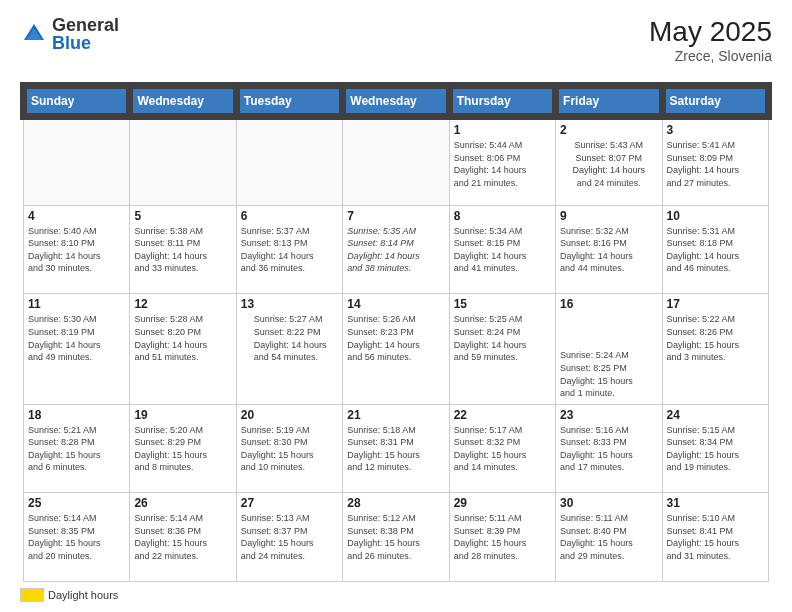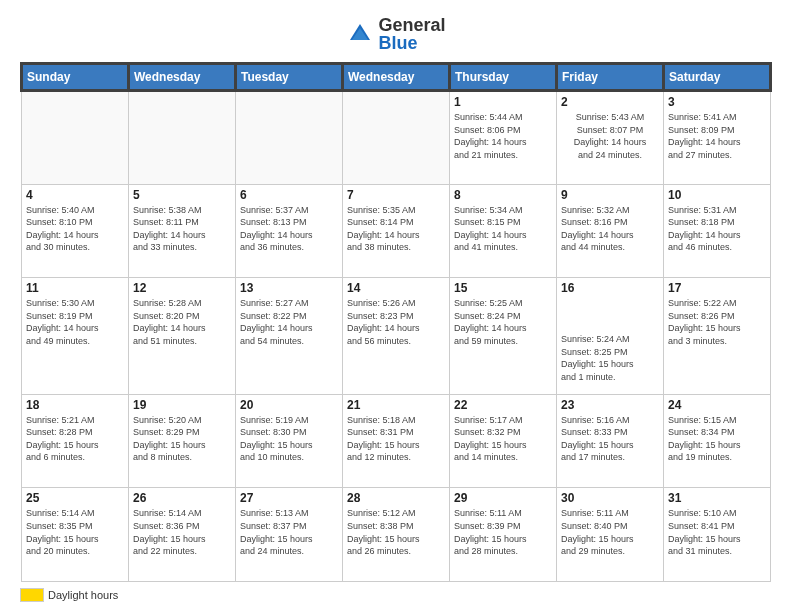--- a/index.html
+++ b/index.html
@@ -12,23 +12,23 @@
     }
     .page {
       width: 792px;
       height: 612px;
       padding: 16px 20px 10px 20px;
       display: flex;
       flex-direction: column;
     }
     .header {
       display: flex;
-      justify-content: center;
+      justify-content: space-between;
       align-items: flex-start;
-      margin-bottom: 10px;
+      margin-bottom: 18px;
     }
     .logo {
       display: flex;
       align-items: center;
       gap: 4px;
     }
     .logo-text {
       font-size: 18px;
       font-weight: bold;
       line-height: 1;
@@ -57,21 +57,21 @@
       width: 100%;
       table-layout: fixed;
     }
     .calendar th {
       background: #3a7abf;
       color: #fff;
       font-size: 12px;
       font-weight: bold;
       padding: 5px 4px;
       text-align: left;
-      border: 3px solid #404040;
+      border: 7px solid #404040;
     }
     .calendar td {
       border: 1px solid #ccc;
       vertical-align: top;
       padding: 3px 4px;
       font-size: 9.5px;
       color: #333;
       height: 88px;
       background: #fff;
     }
@@ -116,20 +116,24 @@
         <polygon points="14,4 24,20 4,20" fill="#1a6bbf"></polygon>
         <polygon points="14,8 22,20 6,20" fill="#4a9fe0" opacity="0.5"></polygon>
       </svg>
       <div>
         <div class="logo-text">
           <span class="logo-general">General</span><br>
           <span class="logo-blue">Blue</span>
         </div>
       </div>
     </div>
+    <div class="title-block">
+      <div class="month-year">May 2025</div>
+      <div class="location">Zrece, Slovenia</div>
+    </div>
   </div>
 
   <table class="calendar">
     <thead>
       <tr>
       <th>Sunday</th>
           <th>Wednesday</th>
           <th>Tuesday</th>
           <th>Wednesday</th>
           <th>Thursday</th>
@@ -182,21 +186,21 @@
           </td>
           <td>
             <span class="day-number">6</span>
             <div class="day-info" style="white-space: pre-line;">Sunrise: 5:37 AM
 Sunset: 8:13 PM
 Daylight: 14 hours
 and 36 minutes.</div>
           </td>
           <td>
             <span class="day-number">7</span>
-            <div class="day-info" style="white-space: pre-line;">Sunrise: 5:35 AM
+            <div class="day-info" style="white-space: pre-line; font-style: italic;">Sunrise: 5:35 AM
 Sunset: 8:14 PM
 Daylight: 14 hours
 and 38 minutes.</div>
           </td>
           <td>
             <span class="day-number">8</span>
             <div class="day-info" style="white-space: pre-line;">Sunrise: 5:34 AM
 Sunset: 8:15 PM
 Daylight: 14 hours
 and 41 minutes.</div>
@@ -226,21 +230,21 @@
           </td>
           <td>
             <span class="day-number">12</span>
             <div class="day-info" style="white-space: pre-line;">Sunrise: 5:28 AM
 Sunset: 8:20 PM
 Daylight: 14 hours
 and 51 minutes.</div>
           </td>
           <td>
             <span class="day-number">13</span>
-            <div class="day-info" style="white-space: pre-line;">Sunrise: 5:27 AM
+            <div class="day-info" style="white-space: pre-line; margin-left: 13px;">Sunrise: 5:27 AM
 Sunset: 8:22 PM
 Daylight: 14 hours
 and 54 minutes.</div>
           </td>
           <td>
             <span class="day-number">14</span>
             <div class="day-info" style="white-space: pre-line;">Sunrise: 5:26 AM
 Sunset: 8:23 PM
 Daylight: 14 hours
 and 56 minutes.</div>

